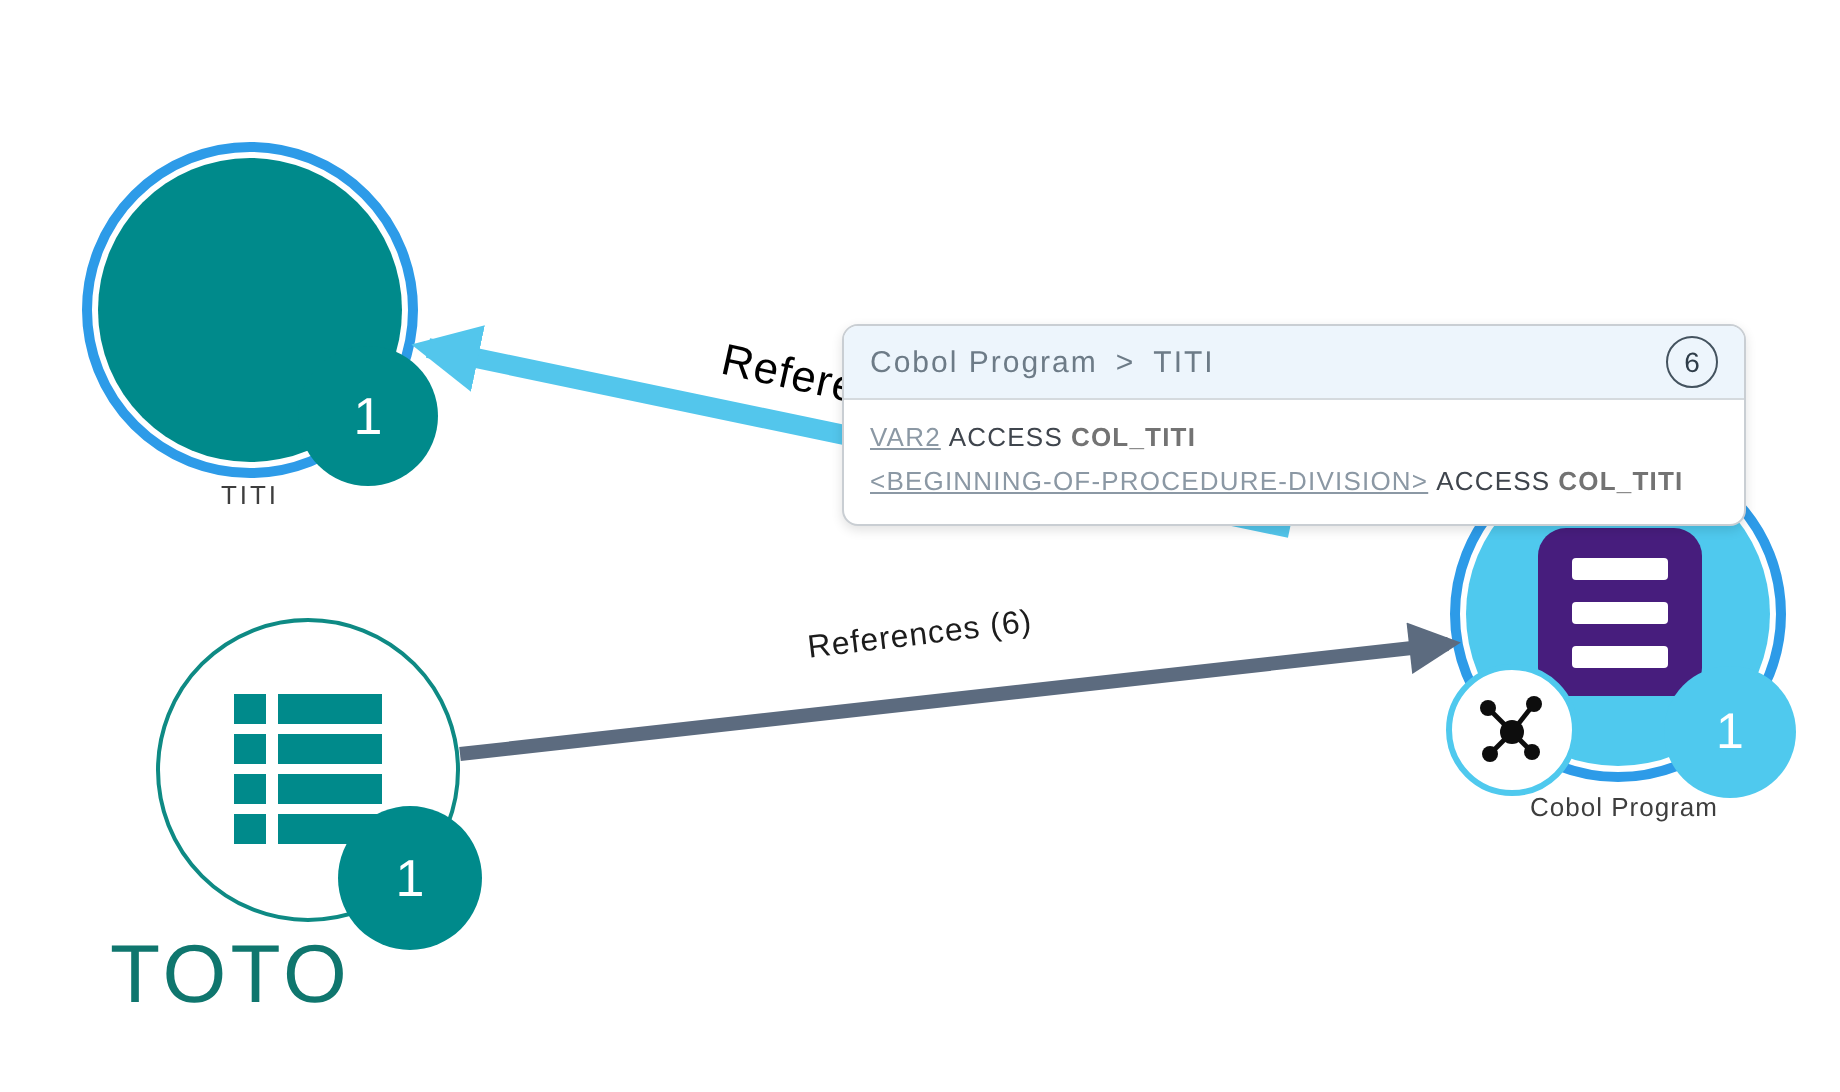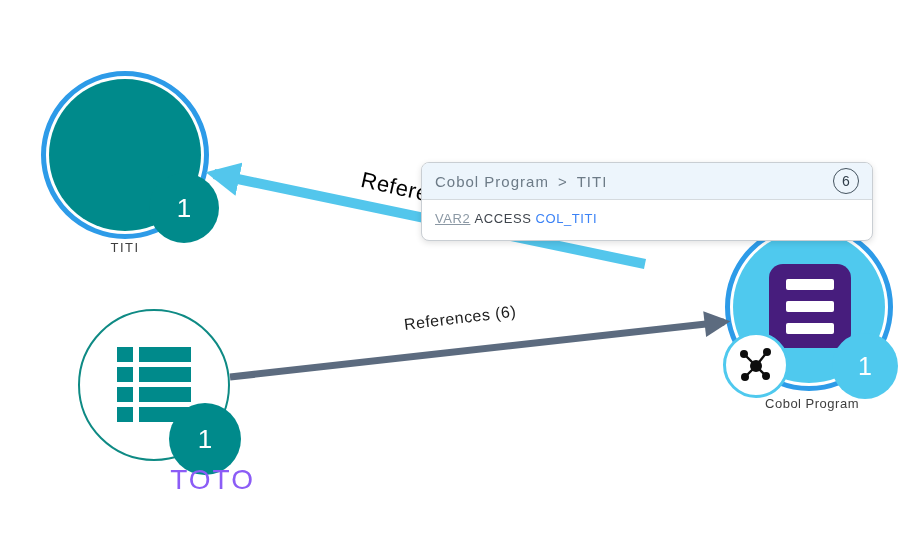--- a/index.html
+++ b/index.html
@@ -19,22 +19,22 @@
     letter-spacing:1.5px;z-index:1;}
 
   
   .toto-circle{left:78px;top:309px;width:152px;height:152px;background:#ffffff;border:2px solid #0e8a84;z-index:1;}
   .toto-icon{left:117px;top:347px;display:flex;flex-direction:column;gap:5px;z-index:1;}
   .toto-row{display:flex;gap:6px;}
   .toto-sq{width:16px;height:15px;background:#008a8b;}
   .toto-bar{width:52px;height:15px;background:#008a8b;}
   .toto-badge{left:169px;top:403px;width:72px;height:72px;background:#008a8b;z-index:1;
     display:flex;align-items:center;justify-content:center;color:#fff;font-size:26px;}
-  .toto-label{left:55px;top:464px;width:200px;text-align:right;font-size:28px;font-weight:300;
-    color:#8b5cf6;letter-spacing:2px;z-index:1;}
+  .toto-label{left:55px;top:464px;width:200px;text-align:left;font-size:41px;font-weight:300;
+    color:#0f766e;letter-spacing:2px;z-index:1;}
 
   
   .cobol-ring{left:725px;top:223px;width:168px;height:168px;background:#ffffff;border:5px solid #2d9be8;z-index:1;}
   .cobol-fill{left:733px;top:231px;width:152px;height:152px;background:#4fc9ee;z-index:1;}
   .cobol-proc-icon{left:769px;top:264px;width:82px;height:84px;background:#471d7d;border-radius:14px;z-index:1;}
   .proc-bar{position:absolute;left:17px;width:48px;height:11px;background:#ffffff;border-radius:2px;}
   .cobol-sub{left:723px;top:332px;width:66px;height:66px;background:#ffffff;border:3px solid #4fc9ee;z-index:1;
     display:flex;align-items:center;justify-content:center;}
   .cobol-badge{left:832px;top:333px;width:66px;height:66px;background:#4fc9ee;z-index:1;
     display:flex;align-items:center;justify-content:center;color:#fff;font-size:25px;}
@@ -54,21 +54,21 @@
     border-radius:8px;box-shadow:0 2px 6px rgba(0,0,0,0.12);overflow:hidden;}
   .tt-header{height:36px;background:#edf5fc;border-bottom:1px solid #d5dade;display:flex;
     align-items:center;padding:0 13px;}
   .tt-title{font-size:15px;color:#6d7b87;letter-spacing:1px;display:flex;align-items:center;}
   .tt-sep{margin:0 9px;}
   .tt-count{margin-left:auto;width:26px;height:26px;border:1px solid #44535f;border-radius:50%;
     display:flex;align-items:center;justify-content:center;font-size:14px;color:#2f3d49;box-sizing:border-box;}
   .tt-body{padding:8px 13px 10px 13px;font-size:13px;line-height:22px;letter-spacing:0.6px;}
   .tk-muted{color:#8b98a4;text-decoration:underline;}
   .tk-bold{color:#3f454d;font-weight:400;margin:0 4px;}
-  .tk-light{color:#3b82f6;}
+  .tk-light{color:#737373;font-weight:bold;}
 </style>
 </head>
 <body>
 
 <div class="canvas">
 
   <div class="abs circle titi-ring"></div>
   <div class="abs circle titi-fill"></div>
   <div class="abs circle titi-badge">
     <span>1</span>
@@ -147,16 +147,19 @@
         <span>Cobol Program</span>
         <span class="tt-sep">&gt;</span>
         <span>TITI</span>
       </div>
       <div class="tt-count">6</div>
     </div>
     <div class="tt-body">
       <div>
         <span class="tk-muted">VAR2</span><span class="tk-bold">ACCESS</span><span class="tk-light">COL_TITI</span>
       </div>
+      <div>
+        <span class="tk-muted">&lt;BEGINNING-OF-PROCEDURE-DIVISION&gt;</span><span class="tk-bold">ACCESS</span><span class="tk-light">COL_TITI</span>
+      </div>
     </div>
   </div>
 
 </div>
 
 </body></html>

